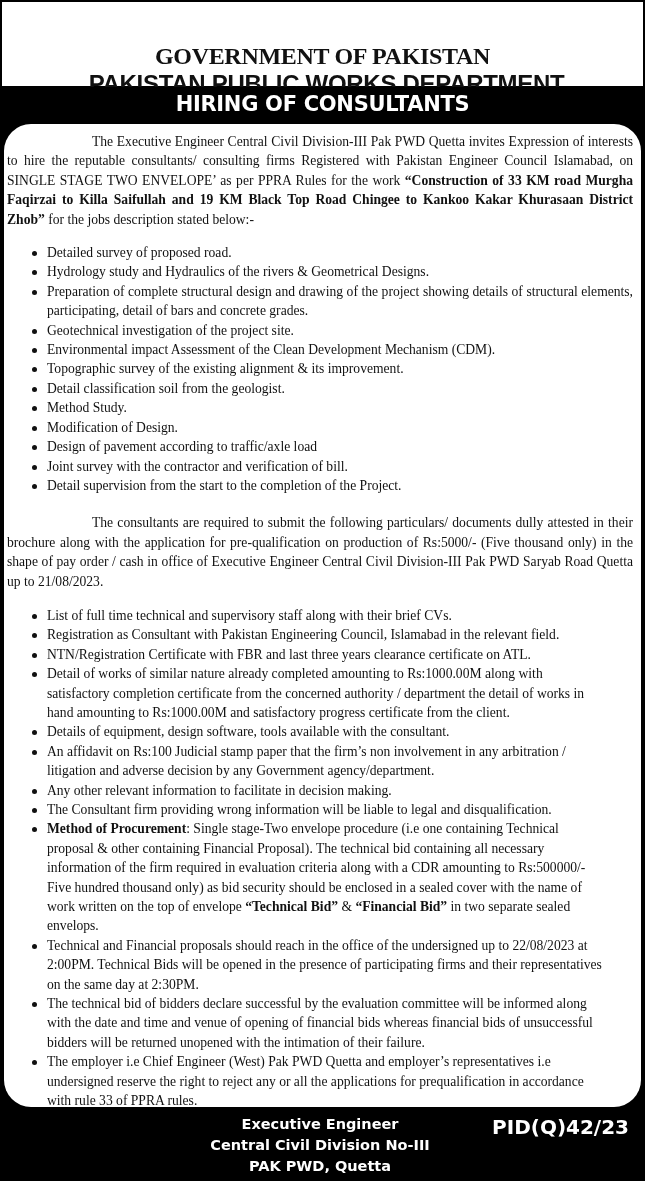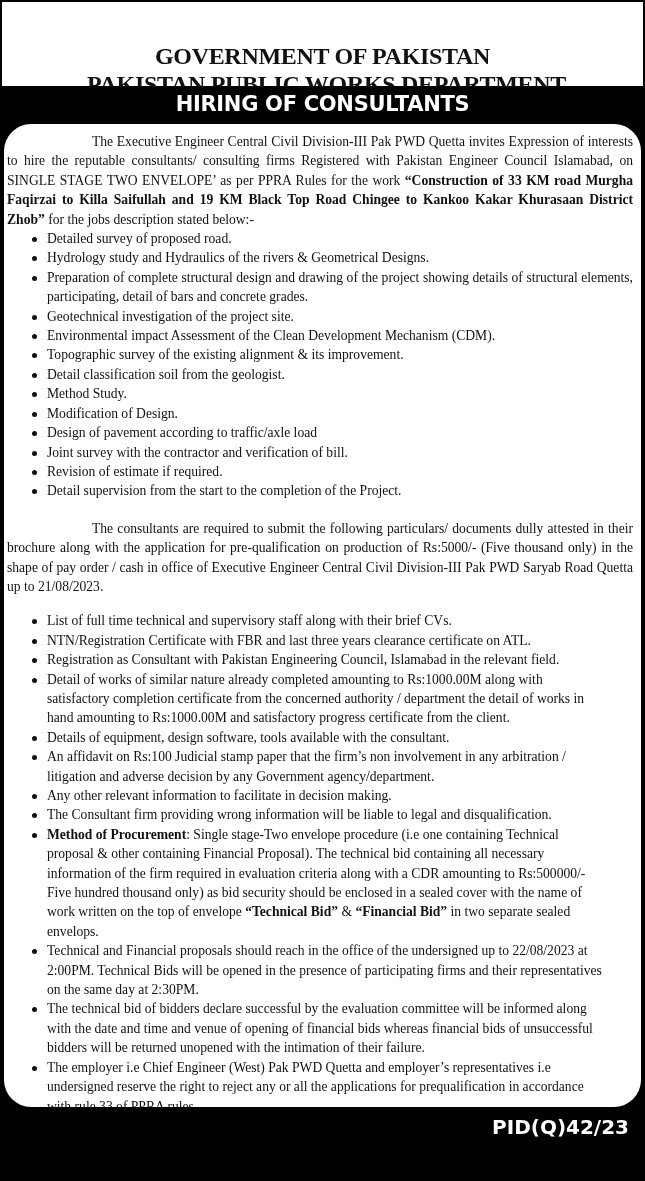--- a/index.html
+++ b/index.html
@@ -4,37 +4,37 @@
   <style>
     * { box-sizing: border-box; margin: 0; padding: 0; }
     html, body { width: 645px; height: 1181px; background: #000; overflow: hidden; }
     body { font-family: "Liberation Serif", serif; color: #111; }
     .page { position: relative; width: 645px; height: 1181px; background: #000; }
     .header {
       position: absolute; left: 2px; top: 2px; width: 641px; height: 84px;
       background: #fff; text-align: center;
     }
     .header .l1 { font-family: "Liberation Serif", serif; font-weight: bold; font-size: 24px; line-height: 28px; padding-top: 4px; letter-spacing: -0.3px; margin-top: 36px; }
-    .header .l2 { font-family: Liberation Serif, serif; font-weight: bold; font-size: 24px; line-height: 28px; letter-spacing: -0.3px; padding-left: 8px; }
+    .header .l2 { font-family: Liberation Sans, sans-serif; font-weight: bold; font-size: 24px; line-height: 28px; letter-spacing: -0.3px; padding-left: 8px; }
     .header .l3 { font-weight: bold; font-size: 18px; line-height: 20px; letter-spacing: 1px; }
     .banner {
       position: absolute; left: 0; top: 87px; width: 645px; height: 35px;
       background: #000; color: #fff; text-align: center;
       font-family: "DejaVu Sans", sans-serif; font-weight: bold; font-size: 21px; line-height: 35px;
       letter-spacing: -0.3px;
     }
     .body {
       position: absolute; left: 4px; top: 124px; width: 637px; height: 983px;
       background: #fff; padding: 0 8px 0 3px;
       font-size: 13.6px; line-height: 19.4px; border-radius: 27px;
     }
     .para { text-align: justify; text-indent: 85px; }
     .p1 { margin-top: 8px; }
     .p2 { margin-top: 18px; }
-    ul.list { list-style: none; }
+    ul.list { list-style: none; margin-top: 14px; }
     ul.list li { position: relative; padding-left: 40px; }
     ul.list li::before {
       content: ""; position: absolute; left: 25px; top: 8px;
       width: 5px; height: 5px; border-radius: 50%; background: #111;
     }
     ul.l1 li { text-align: justify; }
     ul.l2 { margin-top: 15px; padding-right: 28px; }
     .b { font-weight: bold; text-align: center; }
     .footer {
       position: absolute; left: 0; top: 1108px; width: 645px; height: 73px;
@@ -70,39 +70,43 @@
       <li>Hydrology study and Hydraulics of the rivers &amp; Geometrical Designs.</li>
       <li>Preparation of complete structural design and drawing of the project showing details of structural elements, participating, detail of bars and concrete grades.</li>
       <li>Geotechnical investigation of the project site.</li>
       <li> Environmental impact Assessment of the Clean Development Mechanism (CDM).</li>
       <li>Topographic survey of the existing alignment &amp; its improvement.</li>
       <li>Detail classification soil from the geologist.</li>
       <li>Method Study.</li>
       <li>Modification of Design.</li>
       <li>Design of pavement according to traffic/axle load</li>
       <li>Joint survey with the contractor and verification of bill.</li>
-      <li>Revision of estimate if required.</li>
       <li>Detail supervision from the start to the completion of the Project.</li>
     </ul>
 
     <p class="para p2">The consultants are required to submit the following particulars/ documents dully attested in their brochure along with the application for pre-qualification on production of Rs:5000/- (Five thousand only)  in the shape of pay order / cash in office of Executive Engineer Central Civil Division-III Pak PWD Saryab Road Quetta up to 21/08/2023.</p>
 
     <ul class="list l2">
       <li>List of full time technical and supervisory staff along with their brief CVs.</li>
+      <li>Registration as Consultant with Pakistan Engineering Council, Islamabad in the relevant field.</li>
       <li>NTN/Registration Certificate with FBR and last three years clearance certificate on ATL.</li>
-      <li>Registration as Consultant with Pakistan Engineering Council, Islamabad in the relevant field.</li>
       <li>Detail of works of similar nature already completed amounting to Rs:1000.00M along with satisfactory completion certificate from the concerned authority / department the detail of works in hand amounting to Rs:1000.00M and satisfactory progress certificate from the client.</li>
       <li>Details of equipment, design software, tools available with the consultant.</li>
       <li>An affidavit on Rs:100 Judicial stamp paper that the firm’s non involvement in any arbitration / litigation and adverse decision by any Government agency/department.</li>
       <li>Any other relevant information to facilitate in decision making.</li>
       <li>The Consultant firm providing wrong information will be liable to legal and disqualification.</li>
       <li><span class="b">Method of Procurement</span><span>: Single stage-Two envelope procedure (i.e one containing Technical proposal &amp; other containing Financial Proposal). The technical bid containing all necessary information of  the firm required in evaluation criteria along with a CDR amounting to Rs:500000/- Five hundred thousand only) as bid security should be enclosed in a sealed cover with the name of work written on the top of envelope </span><span class="b">“Technical Bid”</span><span> &amp; </span><span class="b">“Financial Bid”</span><span> in two separate sealed envelops.</span></li>
       <li>Technical and Financial proposals should reach in the office of the undersigned up to 22/08/2023 at 2:00PM. Technical Bids will be opened in the presence of participating firms and their representatives on the same day at 2:30PM.</li>
       <li>The technical bid of bidders declare successful by the evaluation committee will be informed along with the date and time and venue of opening of financial bids whereas financial bids of unsuccessful bidders will be returned unopened with the intimation of their failure.</li>
       <li>The employer i.e Chief Engineer (West) Pak PWD Quetta and employer’s representatives i.e undersigned reserve the right to reject any or all the applications for prequalification in accordance with rule 33 of PPRA rules.</li>
     </ul>
   </div>
 
   <div class="footer">
+    <div class="sign">
+      <div>Executive Engineer</div>
+      <div>Central Civil Division No-III</div>
+      <div>PAK PWD, Quetta</div>
+    </div>
     <div class="pid">PID(Q)42/23</div>
   </div>
 
 </div>
 
 </body></html>

